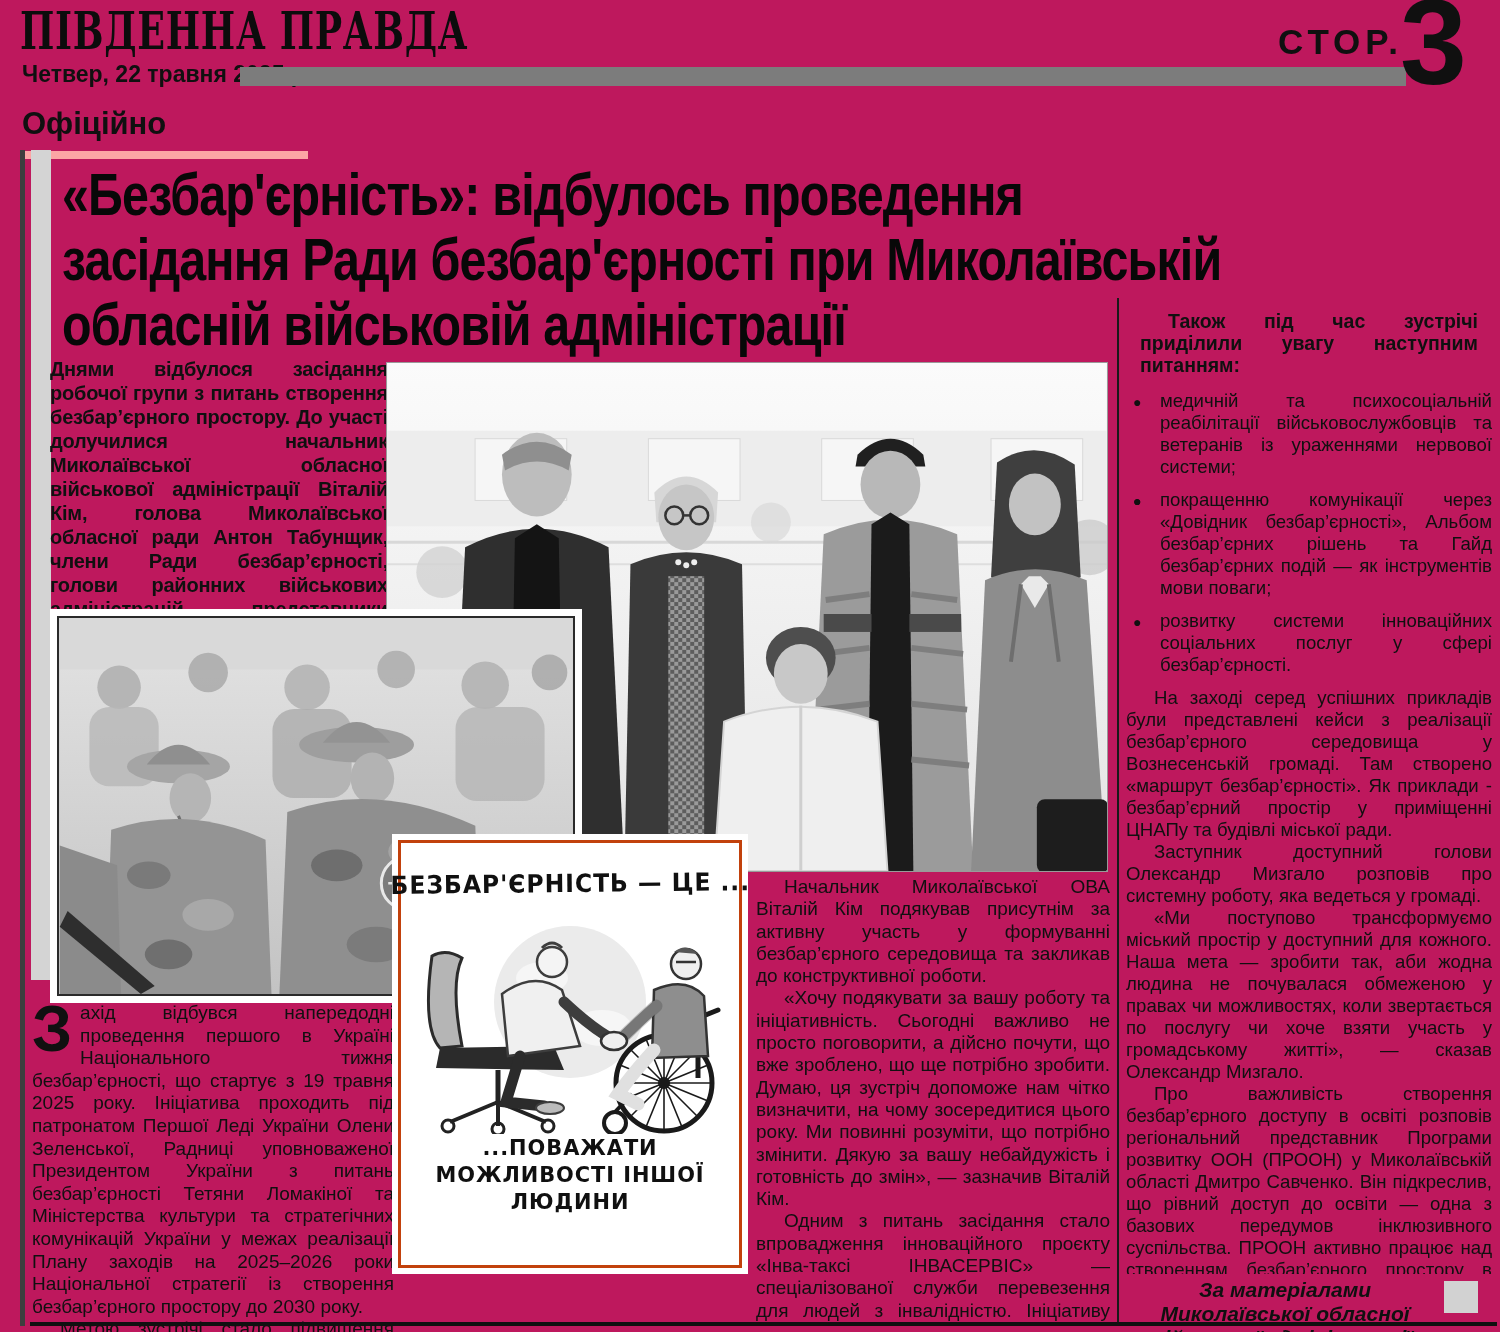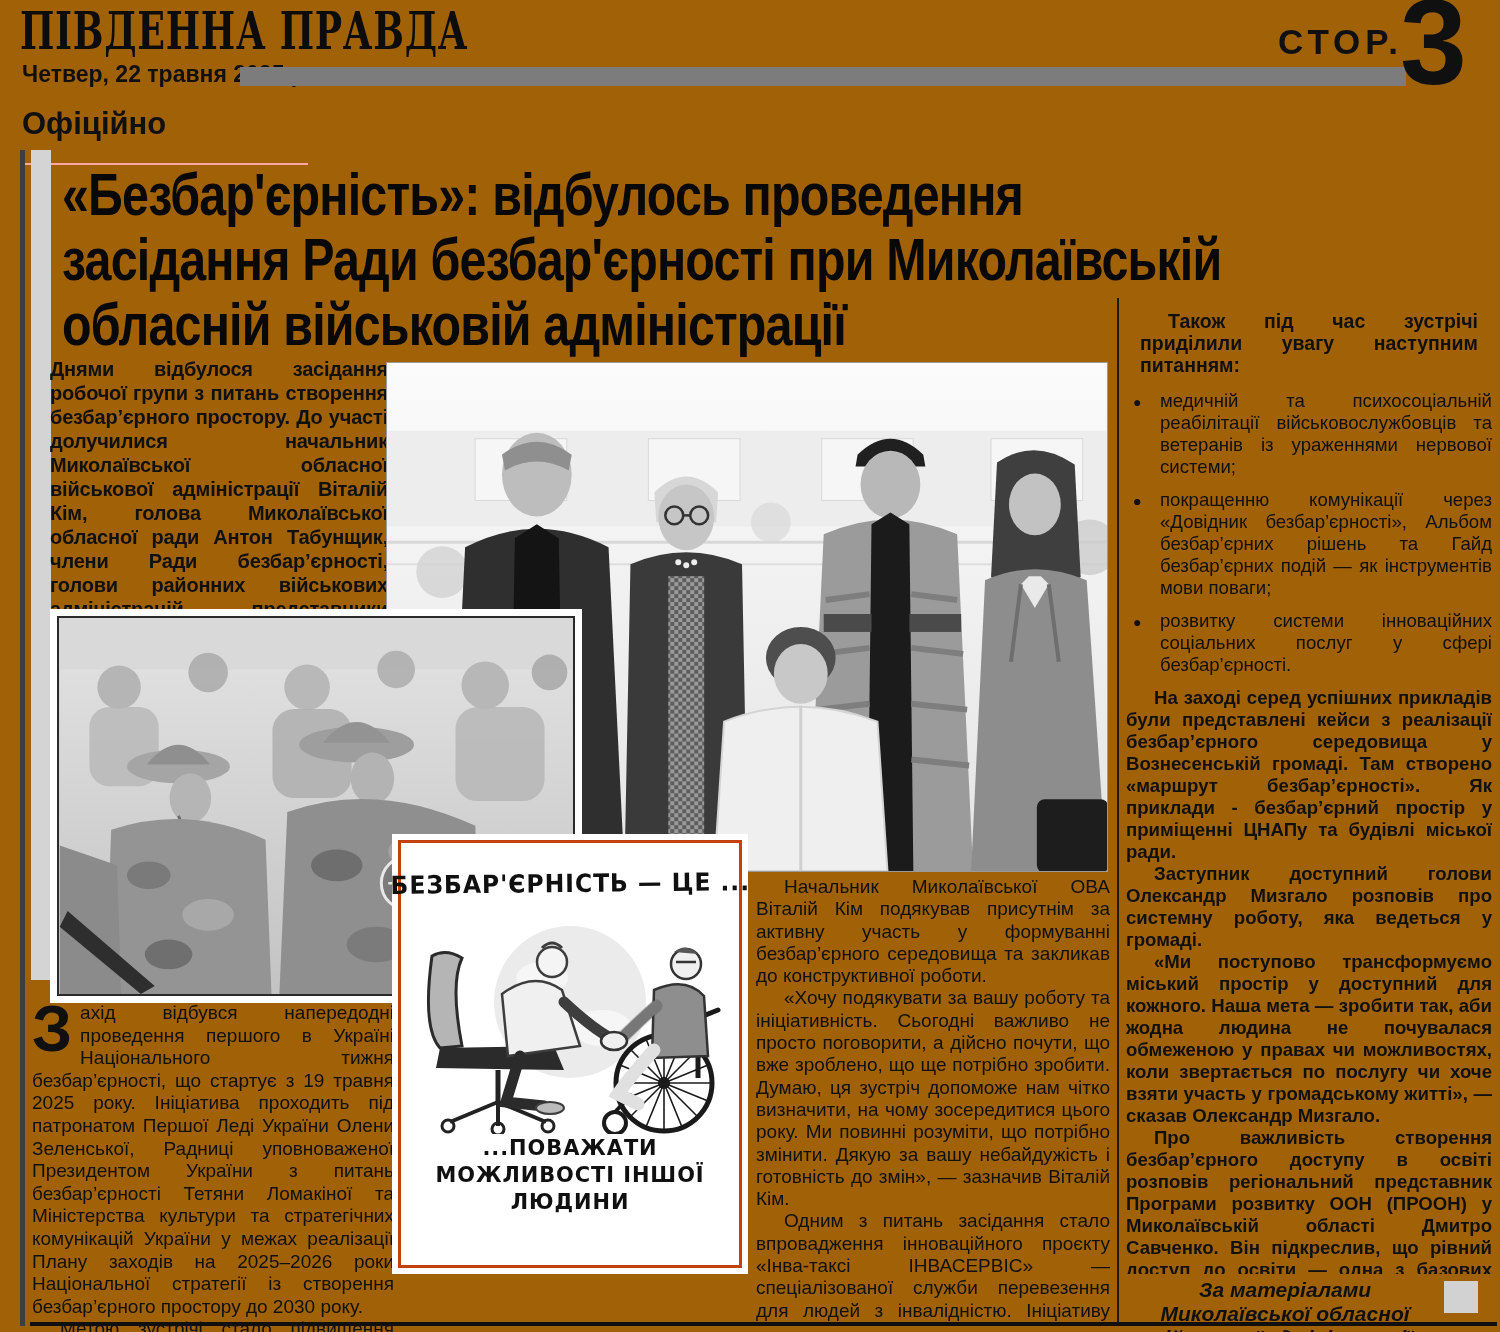--- a/index.html
+++ b/index.html
@@ -1,32 +1,32 @@
 <!DOCTYPE html>
 <html lang="uk"><head>
 <meta charset="utf-8">
 <style>
   html,body{margin:0;padding:0;background:#fff;}
-  #page{position:relative;width:1500px;height:1332px;background:#a16207;color:#101010;
+  #page{position:relative;width:1500px;height:1332px;background:#be185d;color:#101010;
         font-family:"Liberation Sans",sans-serif;overflow:hidden;}
   .abs{position:absolute;}
 
   
   .masthead-title{left:20px;top:2px;font-family:"DejaVu Serif",serif;font-weight:900;
     font-size:52px;line-height:58px;white-space:nowrap;transform:scaleX(.70);
     transform-origin:0 0;letter-spacing:1px;color:#0c0c0c;}
   .dateline{left:22px;top:61px;font-size:23px;font-weight:bold;white-space:nowrap;}
   .date-bar{left:240px;top:67px;width:1166px;height:19px;background:#7c7c7c;}
   .stor{left:1278px;top:22px;font-size:35px;font-weight:900;letter-spacing:5px;white-space:nowrap;}
   .pagenum{left:1400px;top:-14px;font-size:120px;font-weight:900;line-height:112px;
     font-family:"Liberation Sans",sans-serif;}
 
   
   .section-label{left:22px;top:106px;font-size:31px;font-weight:bold;width:286px;
-    border-bottom:2px solid #fca5a5;padding-bottom:21px;}
+    border-bottom:8px solid #fca5a5;padding-bottom:9px;}
   .rail-dark{left:20px;top:150px;width:5px;height:1176px;background:#3e3e3e;}
   .rail-light{left:31px;top:150px;width:20px;height:830px;background:#d4d4d4;}
 
   
   .headline{left:62px;top:155px;width:1430px;margin-top:8px;}
   .headline .hl{display:block;white-space:nowrap;font-weight:800;font-size:59px;
     line-height:65px;letter-spacing:-1px;transform:scaleX(.82);transform-origin:0 50%;
     color:#080808;}
 
   
@@ -47,21 +47,21 @@
   .middle-col p{margin:0;text-indent:28px;}
 
   .divider-v{left:1117px;top:298px;width:2px;height:1028px;background:#1a1a1a;}
 
   .right-col{left:1126px;top:296px;width:366px;height:978px;font-size:18.6px;
     line-height:22px;text-align:justify;overflow:hidden;}
   .right-col .intro{font-weight:bold;font-size:19.5px;text-indent:28px;margin:14px;}
   .right-col ul{list-style:none;margin:8px 0 2px 0;padding:0;}
   .right-col li{position:relative;padding-left:34px;margin-bottom:11px;}
   .right-col li .bullet{position:absolute;left:7px;top:1px;font-size:14px;}
-  .right-col p{margin:0;text-indent:28px;font-weight:bold;}
+  .right-col p{margin:0;text-indent:28px;}
 
   .right-footer{left:1126px;top:1278px;width:318px;font-weight:bold;font-style:italic;
     font-size:21px;line-height:24px;text-align:center;}
   .footer-square{left:1444px;top:1281px;width:34px;height:32px;background:#d2d2d2;}
   .bottom-rule{left:30px;top:1322px;width:1467px;height:4px;background:#101010;}
 
   
   .group-photo{left:386px;top:362px;width:722px;height:510px;border:1px solid #9a9a9a;
     box-sizing:border-box;overflow:hidden;background:#f1f1f1;z-index:1;}
   .soldiers-photo{left:57px;top:616px;width:518px;height:380px;border:2px solid #2a2a2a;

